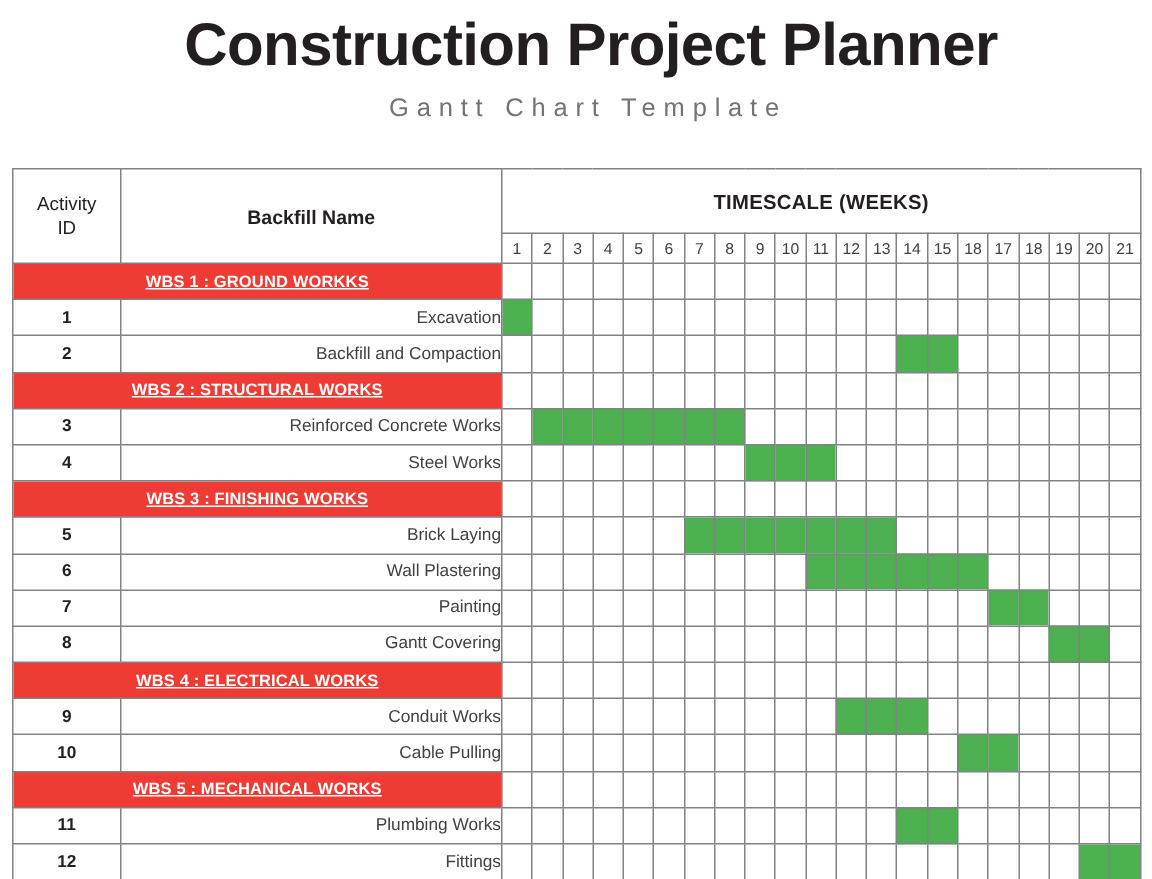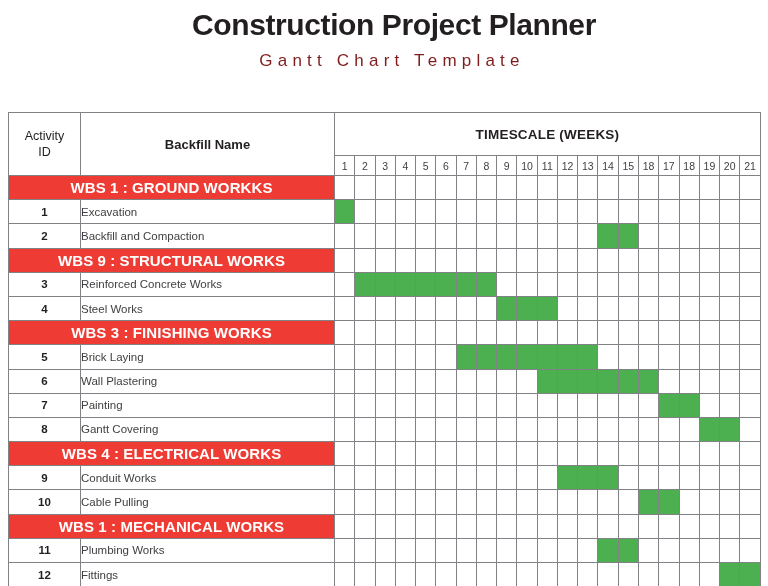--- a/index.html
+++ b/index.html
@@ -19,32 +19,32 @@
     position: relative;
     background: #ffffff;
   }
 
   
   .header {
     text-align: center;
     padding-top: 8px;
   }
   .main-title {
-    font-size: 30px;
+    font-size: 40px;
     font-weight: bold;
     color: #231f20;
     letter-spacing: -0.4px;
     line-height: 1.12;
     margin: 0;
     font-family: "Liberation Sans", sans-serif;
     padding-left: 20px;
   }
   .sub-title {
     font-size: 17px;
-    color: #7f1d1d;
+    color: #737373;
     letter-spacing: 5.2px;
     margin: 9px 0 0 0;
     font-weight: normal;
     font-family: "Liberation Sans", sans-serif;
     padding-left: 16px;
   }
 
   
   .gantt-wrap {
     position: absolute;
@@ -100,37 +100,38 @@
   tr.row-wbs td { height: 24.2px; }
 
   td.cell-id {
     text-align: center;
     vertical-align: middle;
     font-size: 11.5px;
     font-weight: bold;
     color: #231f20;
   }
   td.cell-name {
-    text-align: left;
+    text-align: right;
     vertical-align: middle;
     font-size: 11.5px;
     color: #414042;
     padding-left: 8px;
     font-weight: normal;
   }
   td.cell-wbs {
     background: #ee3b33;
     color: #ffffff;
     text-align: center;
     vertical-align: middle;
-    font-size: 15px;
+    font-size: 11px;
     font-weight: bold;
     letter-spacing: 0.1px;
     border-left: 1px solid #ee3b33;
     border-right: 1px solid #808285;
+    text-decoration: underline;
   }
   td.week {
     background: #ffffff;
   }
   td.week.filled {
     background: #4caf50;
   }
 </style>
 </head>
 <body>
@@ -271,21 +272,21 @@
             <td class="week filled"></td>
             <td class="week filled"></td>
             <td class="week"></td>
             <td class="week"></td>
             <td class="week"></td>
             <td class="week"></td>
             <td class="week"></td>
             <td class="week"></td>
           </tr>
           <tr class="row-wbs">
-            <td class="cell-wbs" colspan="2">WBS 9 : STRUCTURAL WORKS</td>
+            <td class="cell-wbs" colspan="2">WBS 2 : STRUCTURAL WORKS</td>
             <td class="week"></td>
             <td class="week"></td>
             <td class="week"></td>
             <td class="week"></td>
             <td class="week"></td>
             <td class="week"></td>
             <td class="week"></td>
             <td class="week"></td>
             <td class="week"></td>
             <td class="week"></td>
@@ -543,21 +544,21 @@
             <td class="week"></td>
             <td class="week"></td>
             <td class="week filled"></td>
             <td class="week filled"></td>
             <td class="week"></td>
             <td class="week"></td>
             <td class="week"></td>
             <td class="week"></td>
           </tr>
           <tr class="row-wbs">
-            <td class="cell-wbs" colspan="2">WBS 1 : MECHANICAL WORKS</td>
+            <td class="cell-wbs" colspan="2">WBS 5 : MECHANICAL WORKS</td>
             <td class="week"></td>
             <td class="week"></td>
             <td class="week"></td>
             <td class="week"></td>
             <td class="week"></td>
             <td class="week"></td>
             <td class="week"></td>
             <td class="week"></td>
             <td class="week"></td>
             <td class="week"></td>

